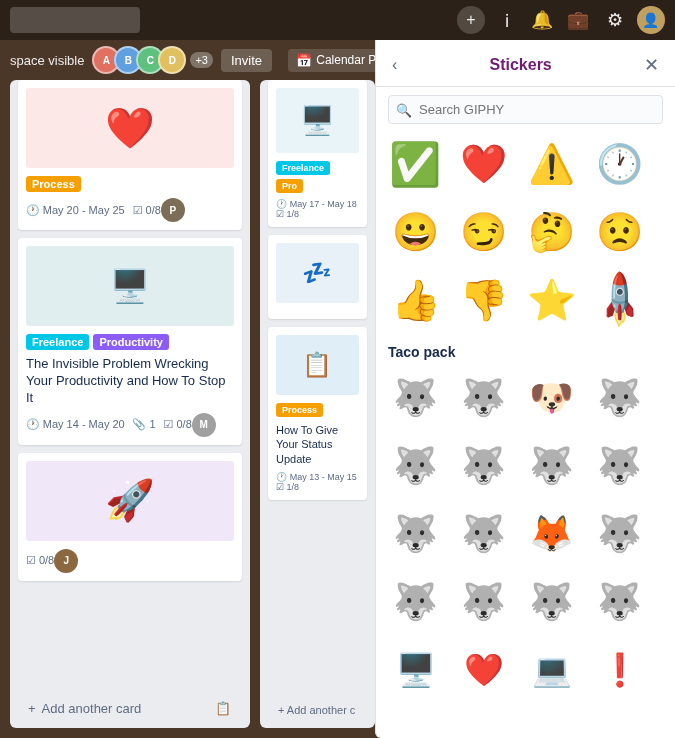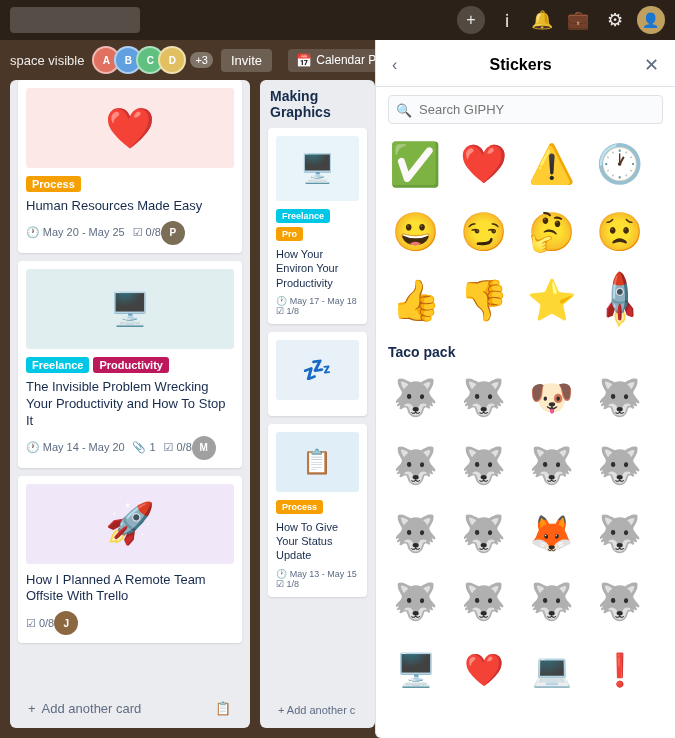--- a/index.html
+++ b/index.html
@@ -204,21 +204,21 @@
     }
     .label {
       border-radius: 3px;
       padding: 2px 6px;
       font-size: 11px;
       font-weight: 700;
       color: white;
     }
     .label-process { background: #f59f00; }
     .label-freelance { background: #00c7e6; }
-    .label-productivity { background: #be185d; }
+    .label-productivity { background: #8b5cf6; }
 
     .card-title {
       font-size: 13px;
       color: #172b4d;
       font-weight: 500;
       margin-bottom: 6px;
       line-height: 1.3;
     }
     .card-meta {
       display: flex;
@@ -283,21 +283,21 @@
       background: none;
       border: none;
       cursor: pointer;
       font-size: 16px;
       color: #5e6c84;
       padding: 0;
     }
     .sticker-title {
       font-size: 16px;
       font-weight: 700;
-      color: #000000;
+      color: #701a75;
     }
     .sticker-close-btn {
       background: none;
       border: none;
       cursor: pointer;
       font-size: 18px;
       color: #5e6c84;
       padding: 0;
     }
     .sticker-search {
@@ -395,21 +395,20 @@
   <div class="lists-area">
 
     <div class="list-col">
       <div class="list-cards">
 
         <div class="card">
           <div class="card-image heart">❤️</div>
           <div class="card-labels">
             <span class="label label-process">Process</span>
           </div>
-          <div class="card-title">Human Resources Made Easy</div>
           <div class="card-footer">
             <div class="card-meta">
               <span class="card-meta-item">🕐 May 20 - May 25</span>
               <span class="card-meta-item">☑ 0/8</span>
             </div>
             <div class="card-avatar" style="background:#7c6e56;">P</div>
           </div>
         </div>
 
         <div class="card">
@@ -424,49 +423,44 @@
               <span class="card-meta-item">🕐 May 14 - May 20</span>
               <span class="card-meta-item">📎 1</span>
               <span class="card-meta-item">☑ 0/8</span>
             </div>
             <div class="card-avatar" style="background:#a0a0a0;">M</div>
           </div>
         </div>
 
         <div class="card">
           <div class="card-image rocket">🚀</div>
-          <div class="card-title">How I Planned A Remote Team Offsite With Trello</div>
           <div class="card-footer">
             <div class="card-meta">
               <span class="card-meta-item">☑ 0/8</span>
             </div>
             <div class="card-avatar" style="background:#8c6840;">J</div>
           </div>
         </div>
       </div>
       <div class="add-card-btn">
         <span>+</span>
         <span>Add another card</span>
         <span style="margin-left:auto;">📋</span>
       </div>
     </div>
 
     <div class="list-col" style="width:115px; min-width:115px; overflow:hidden;">
-      <div class="list-header">
-        <span>Making Graphics</span>
-      </div>
       <div class="list-cards">
 
         <div class="card">
           <div class="card-image office" style="height:65px; font-size:28px;">🖥️</div>
           <div class="card-labels">
             <span class="label label-freelance" style="font-size:9px;">Freelance</span>
             <span class="label label-process" style="font-size:9px;">Pro</span>
           </div>
-          <div class="card-title" style="font-size:11px;">How Your Environ Your Productivity</div>
           <div class="card-meta" style="font-size:9px;">
             <span>🕐 May 17 - May 18</span>
           </div>
           <div class="card-meta" style="font-size:9px;">☑ 1/8</div>
         </div>
 
         <div class="card">
           <div class="card-image zzz" style="height:60px; font-size:24px;">💤</div>
         </div>
 

